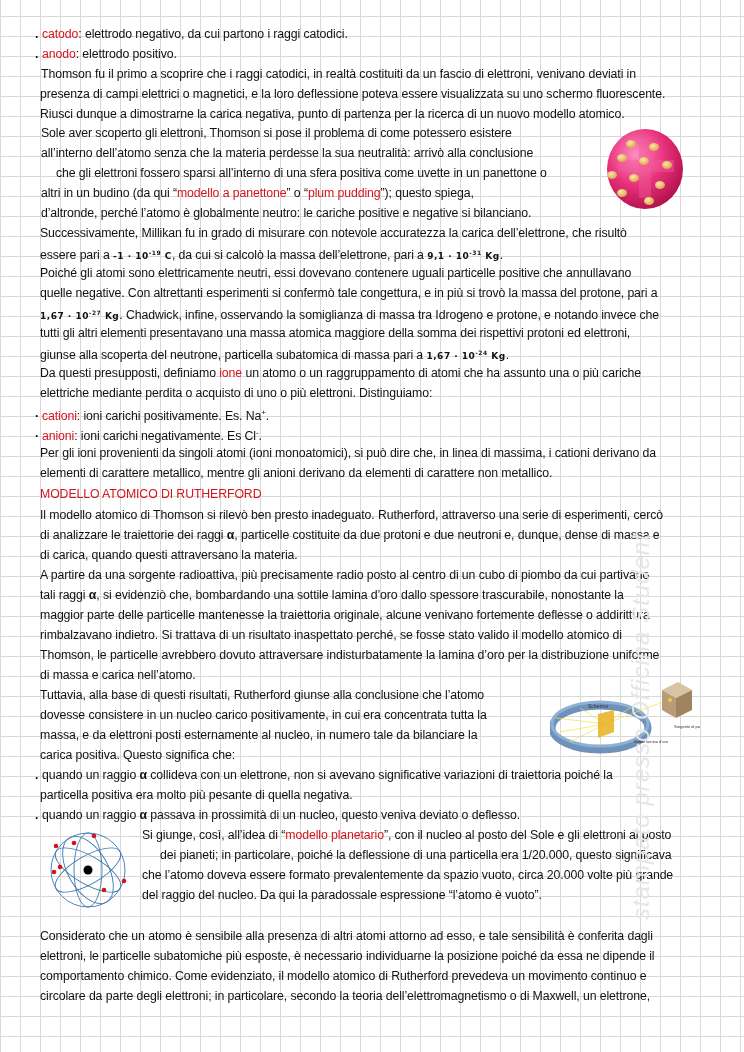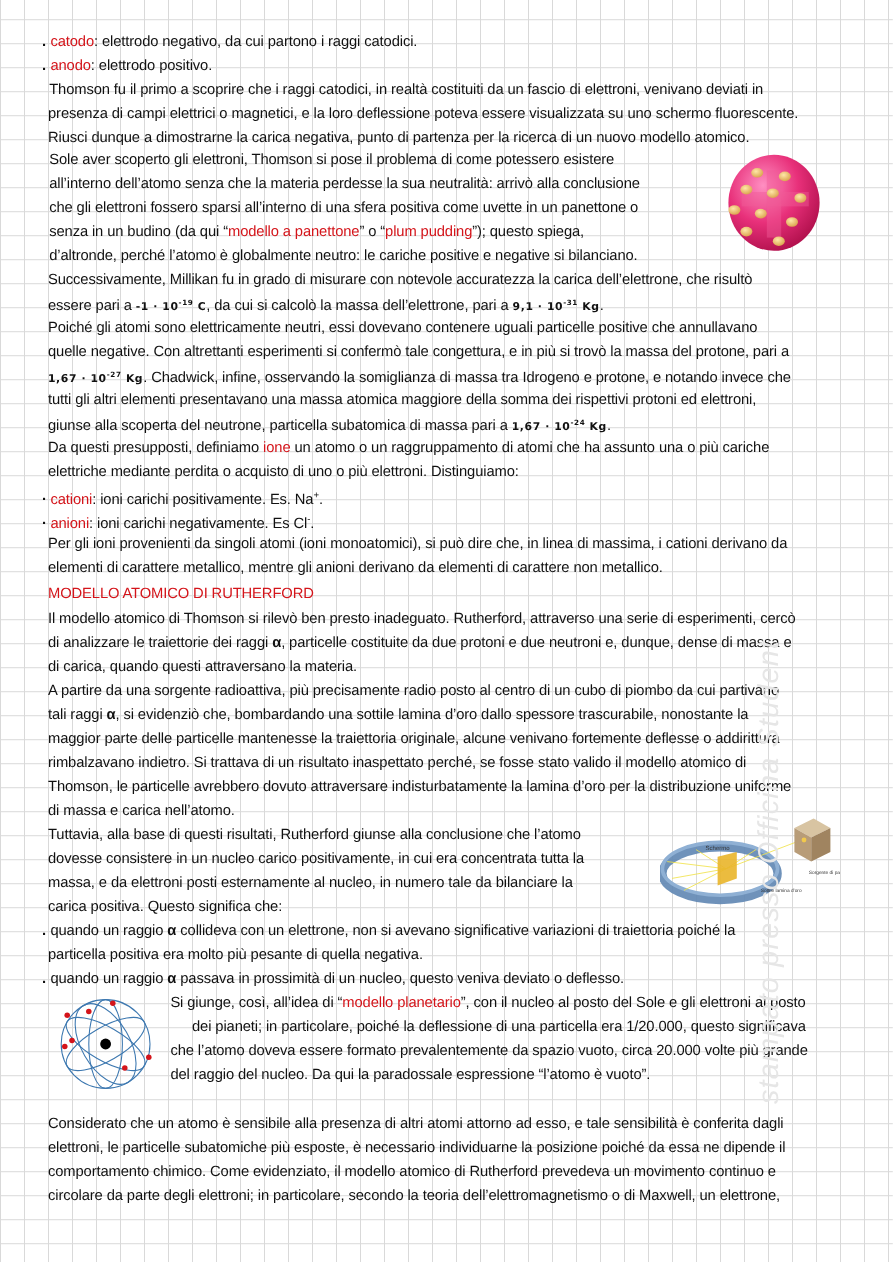--- a/index.html
+++ b/index.html
@@ -38,23 +38,23 @@
 <div class="line" style="top:44px;left:42px;">
   <span class="bullet" style="left:-7px">.</span>
   <span class="red">anodo</span><span>: elettrodo positivo.</span>
 </div>
 <div class="line" style="top:64px;left:41px">Thomson fu il primo a scoprire che i raggi catodici, in realtà costituiti da un fascio di elettroni, venivano deviati in</div>
 <div class="line" style="top:84px">presenza di campi elettrici o magnetici, e la loro deflessione poteva essere visualizzata su uno schermo fluorescente.</div>
 <div class="line" style="top:104px">Riusci dunque a dimostrarne la carica negativa, punto di partenza per la ricerca di un nuovo modello atomico.</div>
 
 <div class="line" style="top:123px;left:41px">Sole aver scoperto gli elettroni, Thomson si pose il problema di come potessero esistere</div>
 <div class="line" style="top:143px;left:41px">all’interno dell’atomo senza che la materia perdesse la sua neutralità: arrivò alla conclusione</div>
-<div class="line" style="top:163px;left:41px">che gli elettroni fossero sparsi all’interno di una sfera positiva come uvette in un panettone o</div>
+<div class="line" style="top:163px;left:56px">che gli elettroni fossero sparsi all’interno di una sfera positiva come uvette in un panettone o</div>
 <div class="line" style="top:183px;left:41px">
-  <span>senza in un budino (da qui “</span><span class="red">modello a panettone</span><span>” o “</span><span class="red">plum pudding</span><span>”); questo spiega,</span>
+  <span>altri in un budino (da qui “</span><span class="red">modello a panettone</span><span>” o “</span><span class="red">plum pudding</span><span>”); questo spiega,</span>
 </div>
 <div class="line" style="top:203px;left:41px">d’altronde, perché l’atomo è globalmente neutro: le cariche positive e negative si bilanciano.</div>
 
 <div class="img" style="left:604px;top:128px;width:82px;height:82px;">
   <svg width="82" height="82" viewBox="0 0 82 82">
     <defs>
       <radialGradient id="sph" cx="38%" cy="32%" r="70%">
         <stop offset="0" stop-color="#ff8fc2"></stop>
         <stop offset="0.55" stop-color="#e8307a"></stop>
         <stop offset="1" stop-color="#b4124f"></stop>

